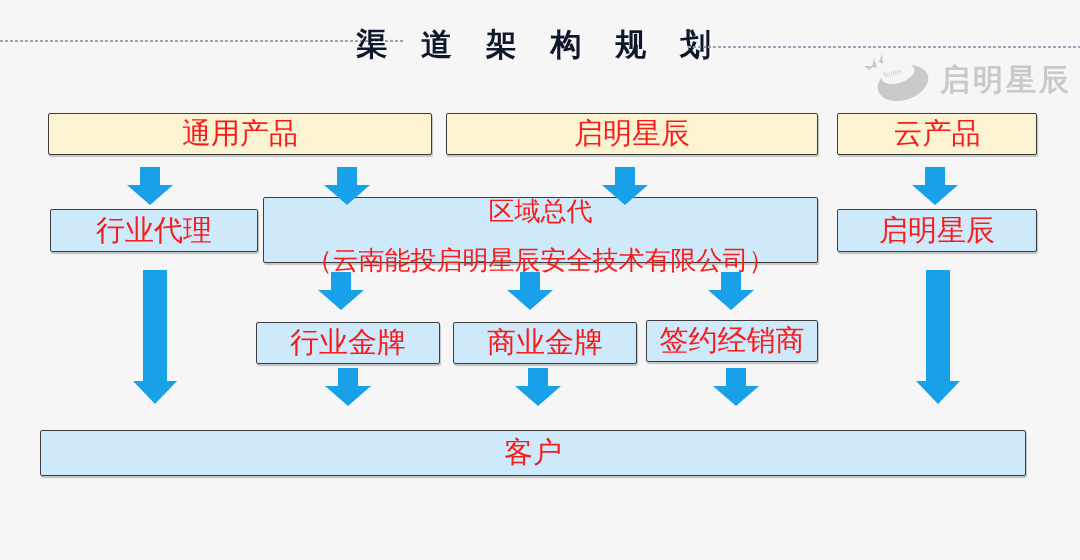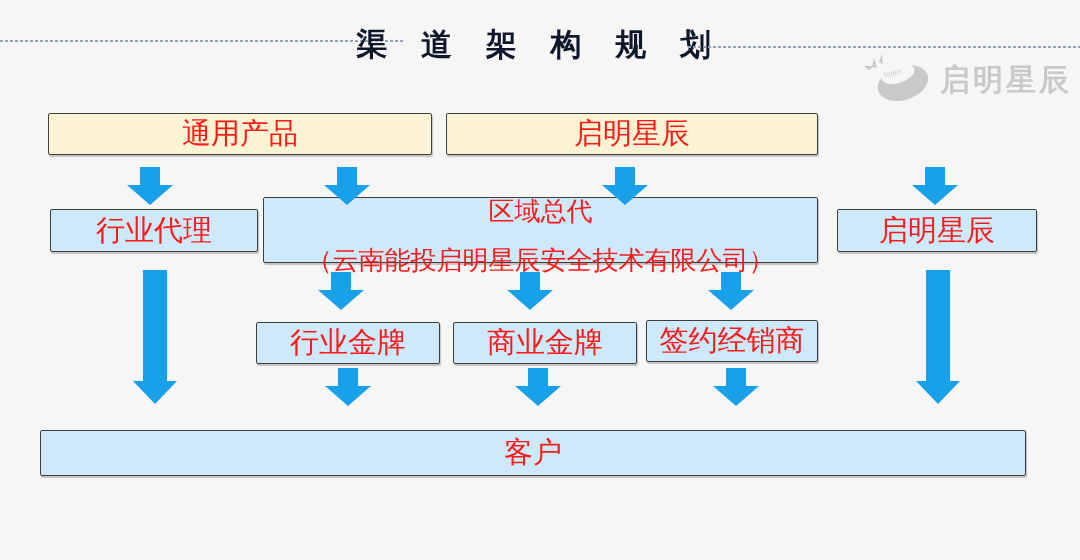--- a/index.html
+++ b/index.html
@@ -80,20 +80,23 @@
     </span>
     <span class="logo-text">启明星辰</span>
   </div>
 
   <div class="box yellow" style="left:48px;top:113px;width:384px;height:42px;">
     <span>通用产品</span>
   </div>
   <div class="box yellow" style="left:446px;top:113px;width:372px;height:42px;">
     <span>启明星辰</span>
   </div>
+  <div class="box yellow" style="left:837px;top:113px;width:200px;height:42px;">
+    <span>云产品</span>
+  </div>
 
   <div class="box blue" style="left:50px;top:209px;width:208px;height:43px;">
     <span>行业代理</span>
   </div>
   <div class="box blue" style="left:263px;top:197px;width:555px;height:66px;">
     <span class="main">区域总代</span>
     <span class="sub">（云南能投启明星辰安全技术有限公司）</span>
   </div>
   <div class="box blue" style="left:837px;top:209px;width:200px;height:43px;">
     <span>启明星辰</span>

